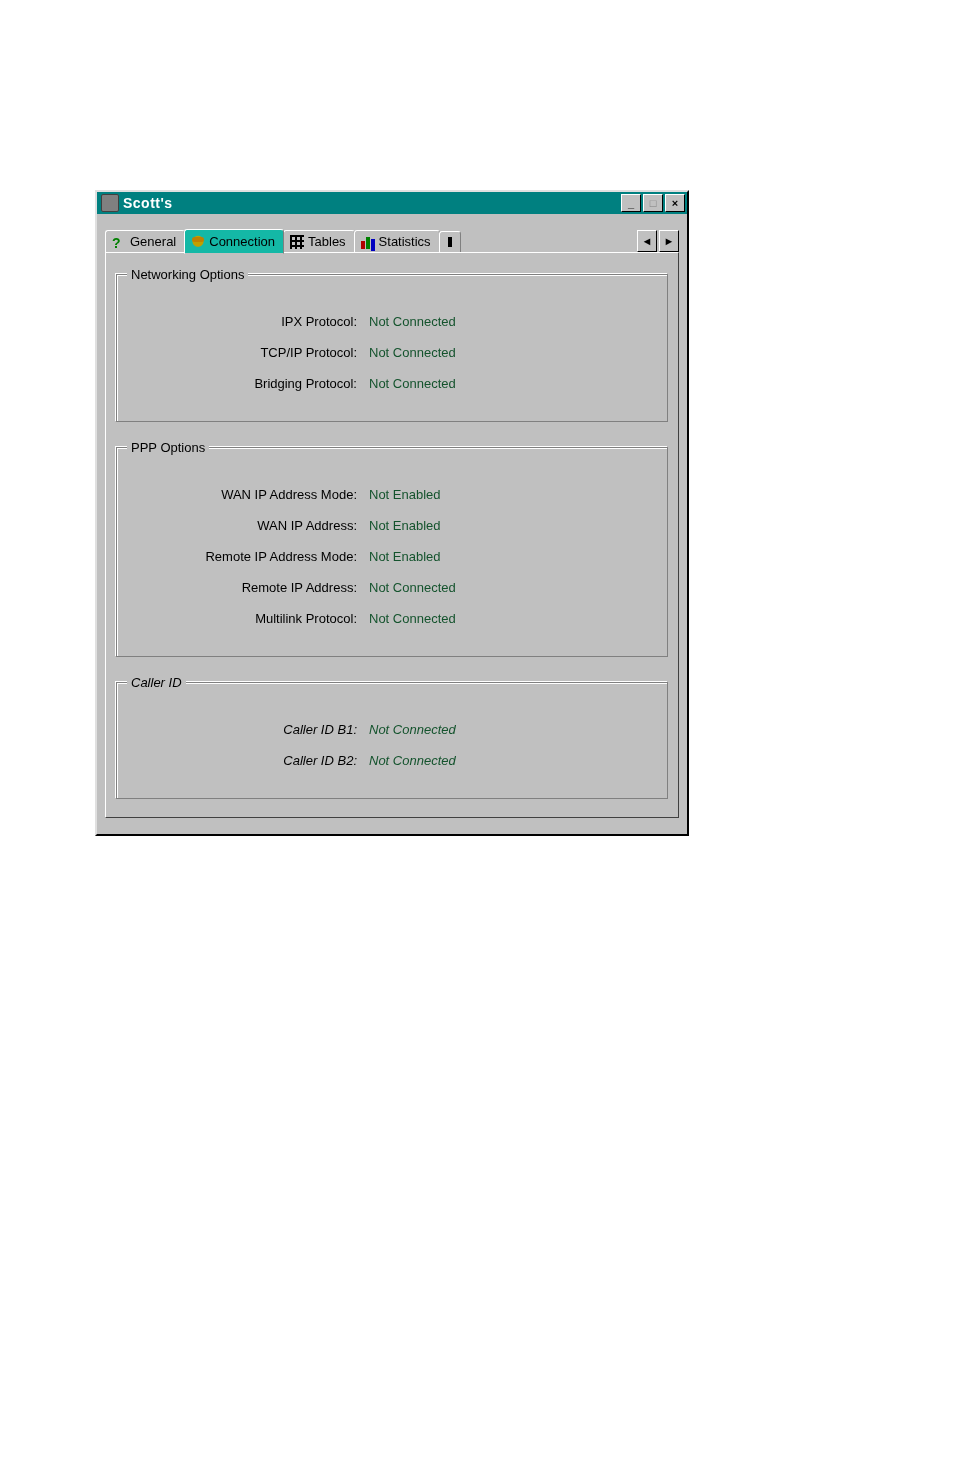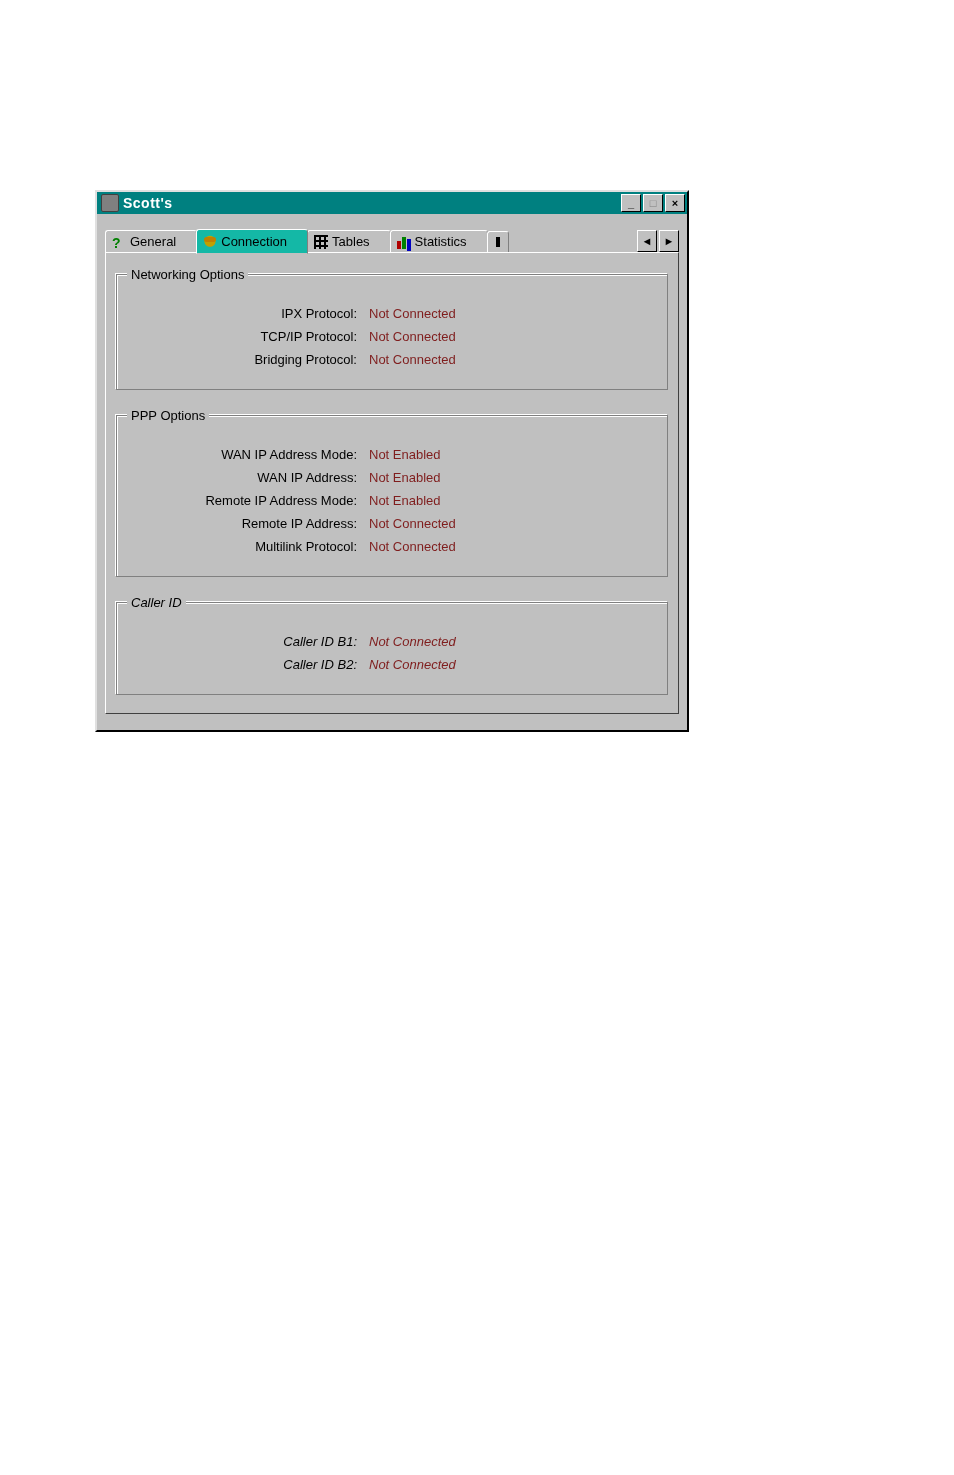--- a/index.html
+++ b/index.html
@@ -82,21 +82,21 @@
     align-items: flex-end;
     border-bottom: none;
   }
   .tab {
     background: #c0c0c0;
     border: 1px solid #808080;
     border-top-color: #fff;
     border-left-color: #fff;
     border-bottom: none;
     border-radius: 3px 3px 0 0;
-    padding: 3px 20px 4px 6px;
+    padding: 3px 8px 4px 6px;
     margin-right: -1px;
     display: inline-flex;
     align-items: center;
     gap: 4px;
     font-size: 13px;
     color: #000;
     cursor: default;
     position: relative;
     top: 1px;
   }
@@ -137,32 +137,32 @@
   }
   fieldset.groupbox legend {
     padding: 0 4px;
     color: #000;
     font-size: 13px;
     background: #c0c0c0;
   }
   .row {
     display: flex;
     align-items: baseline;
-    margin: 8px 0;
+    margin: 16px 0;
     font-size: 13px;
   }
   .row .label {
     width: 230px;
     text-align: right;
     padding-right: 12px;
     color: #000;
   }
   .row .value {
     text-align: left;
-    color: #7f1d1d;
+    color: #14532d;
   }
   
   .ic-q::before { content: "?"; color: #008000; font-weight: bold; font-size: 14px; }
   .ic-phone { position: relative; }
   .ic-phone::before {
     content: ""; position:absolute; inset:0;
     background: radial-gradient(circle at 50% 45%, #c0a000 0 5px, transparent 6px);
     border-radius: 50%;
   }
   .ic-phone::after{

